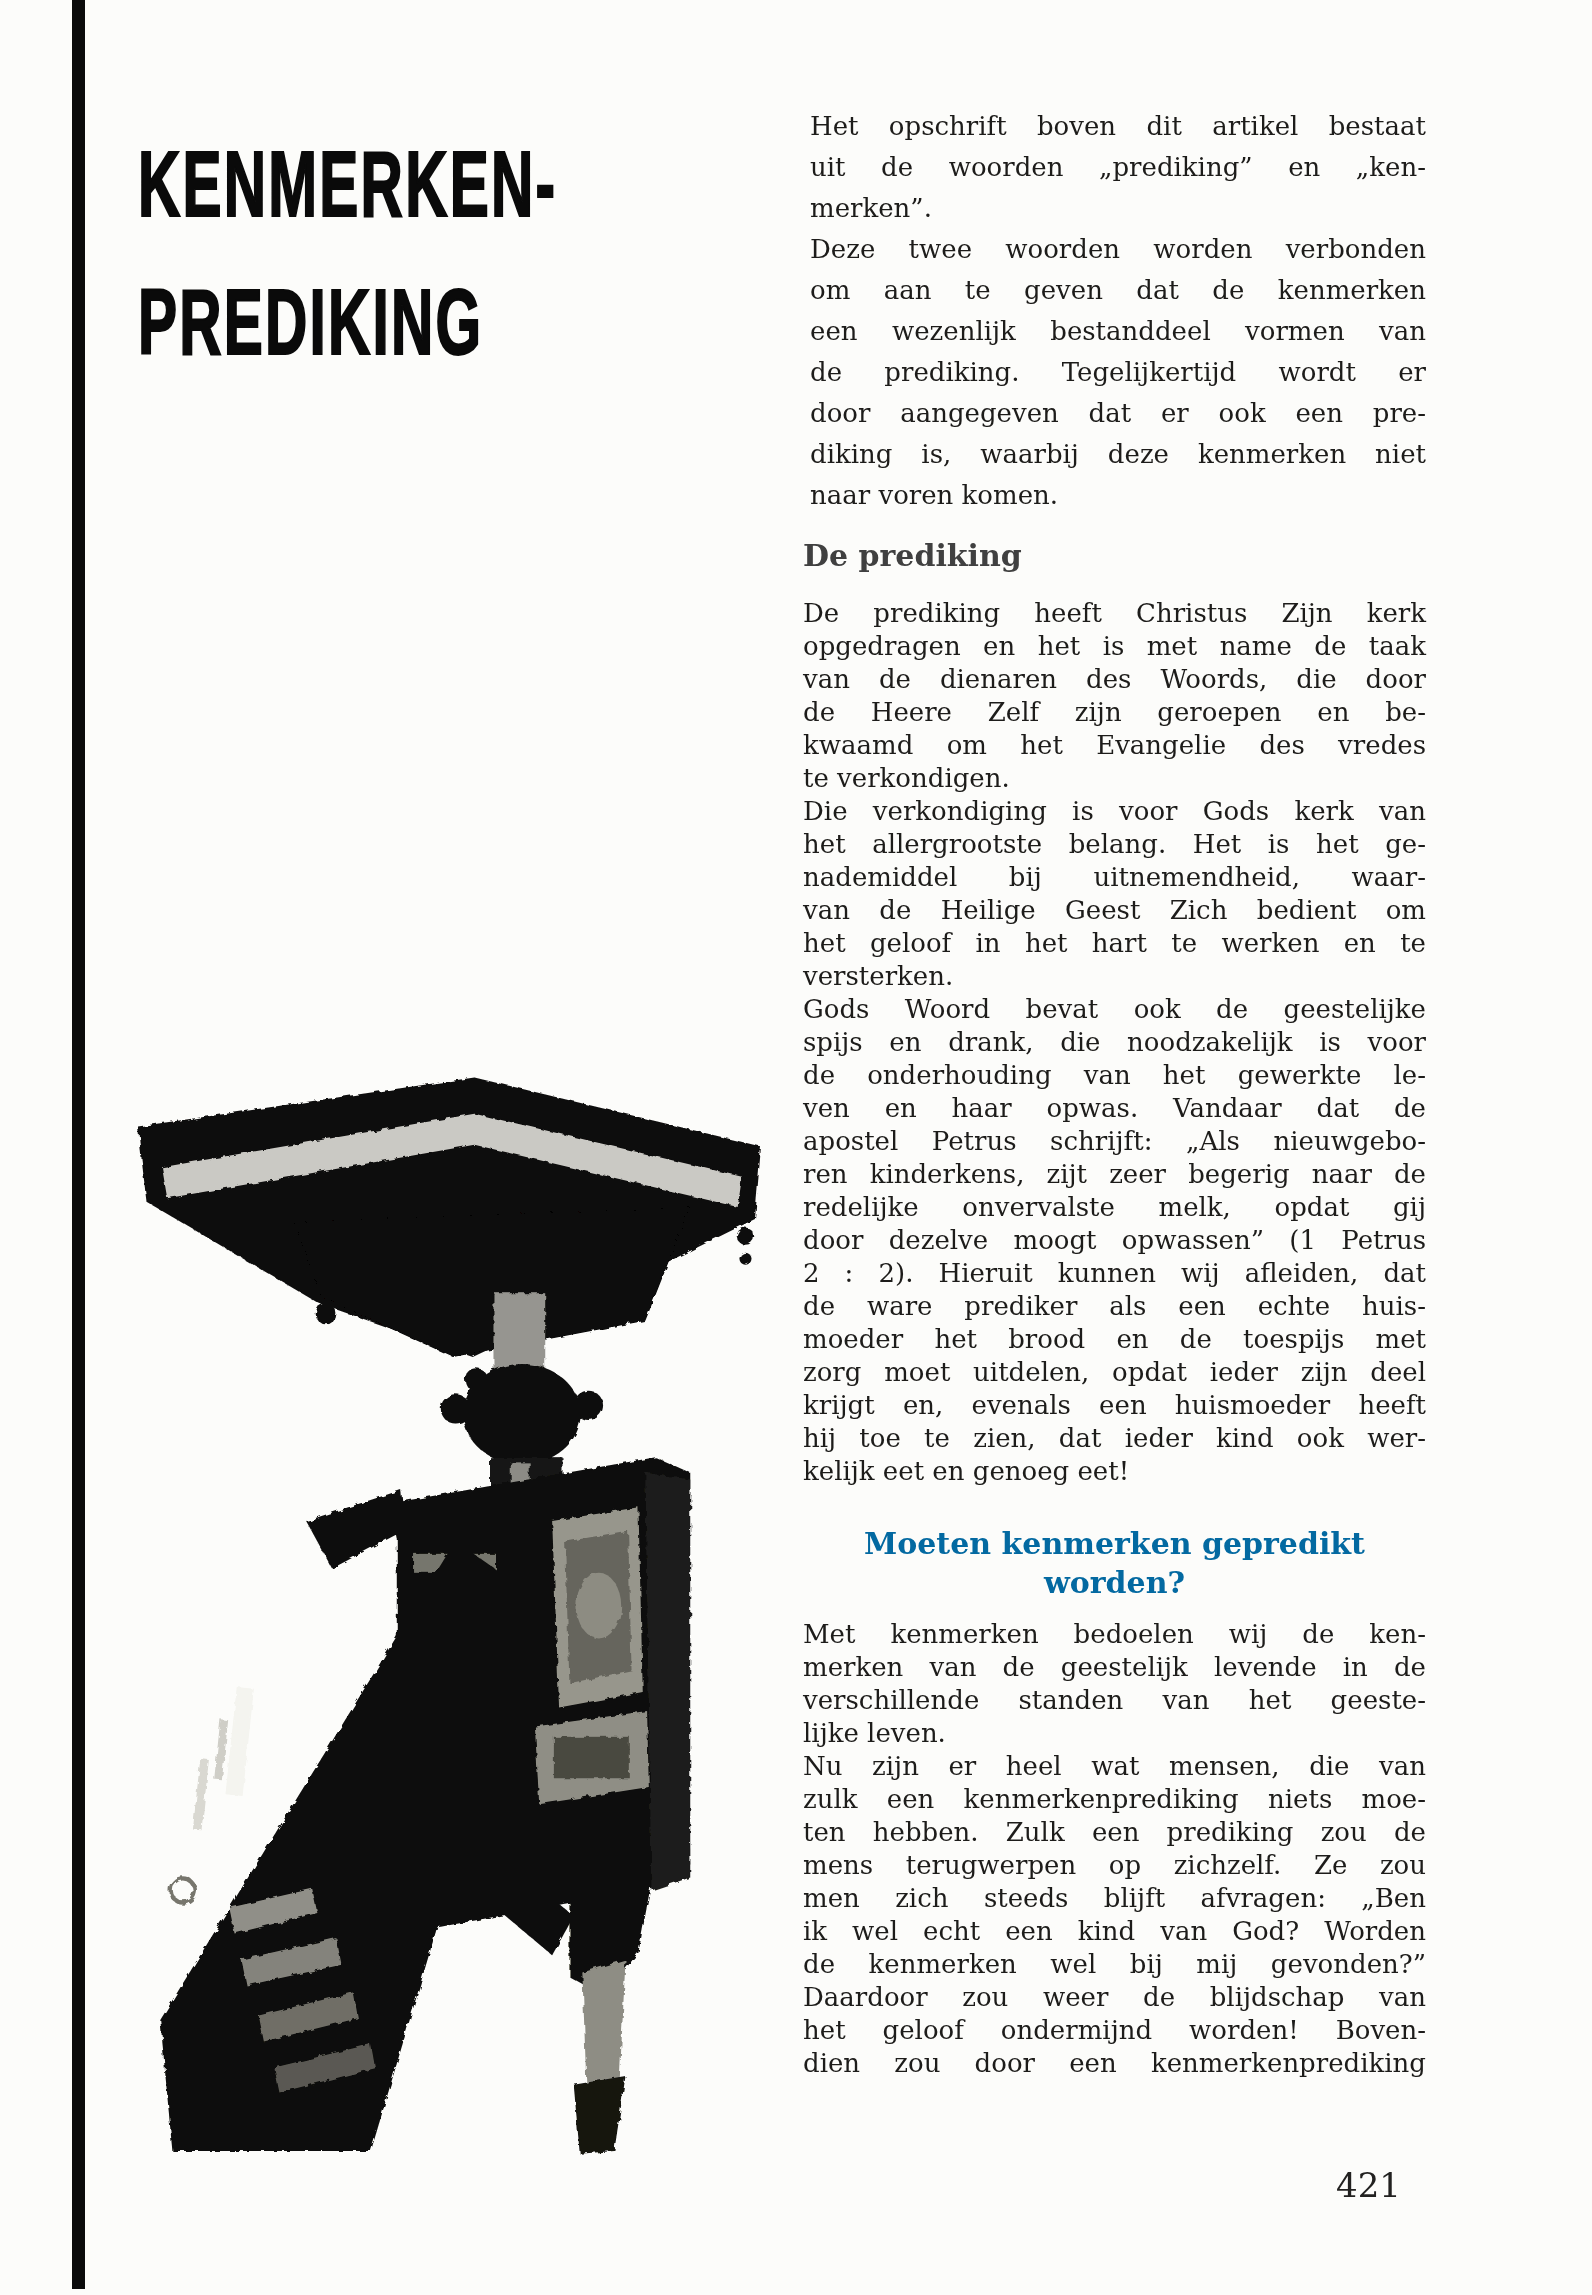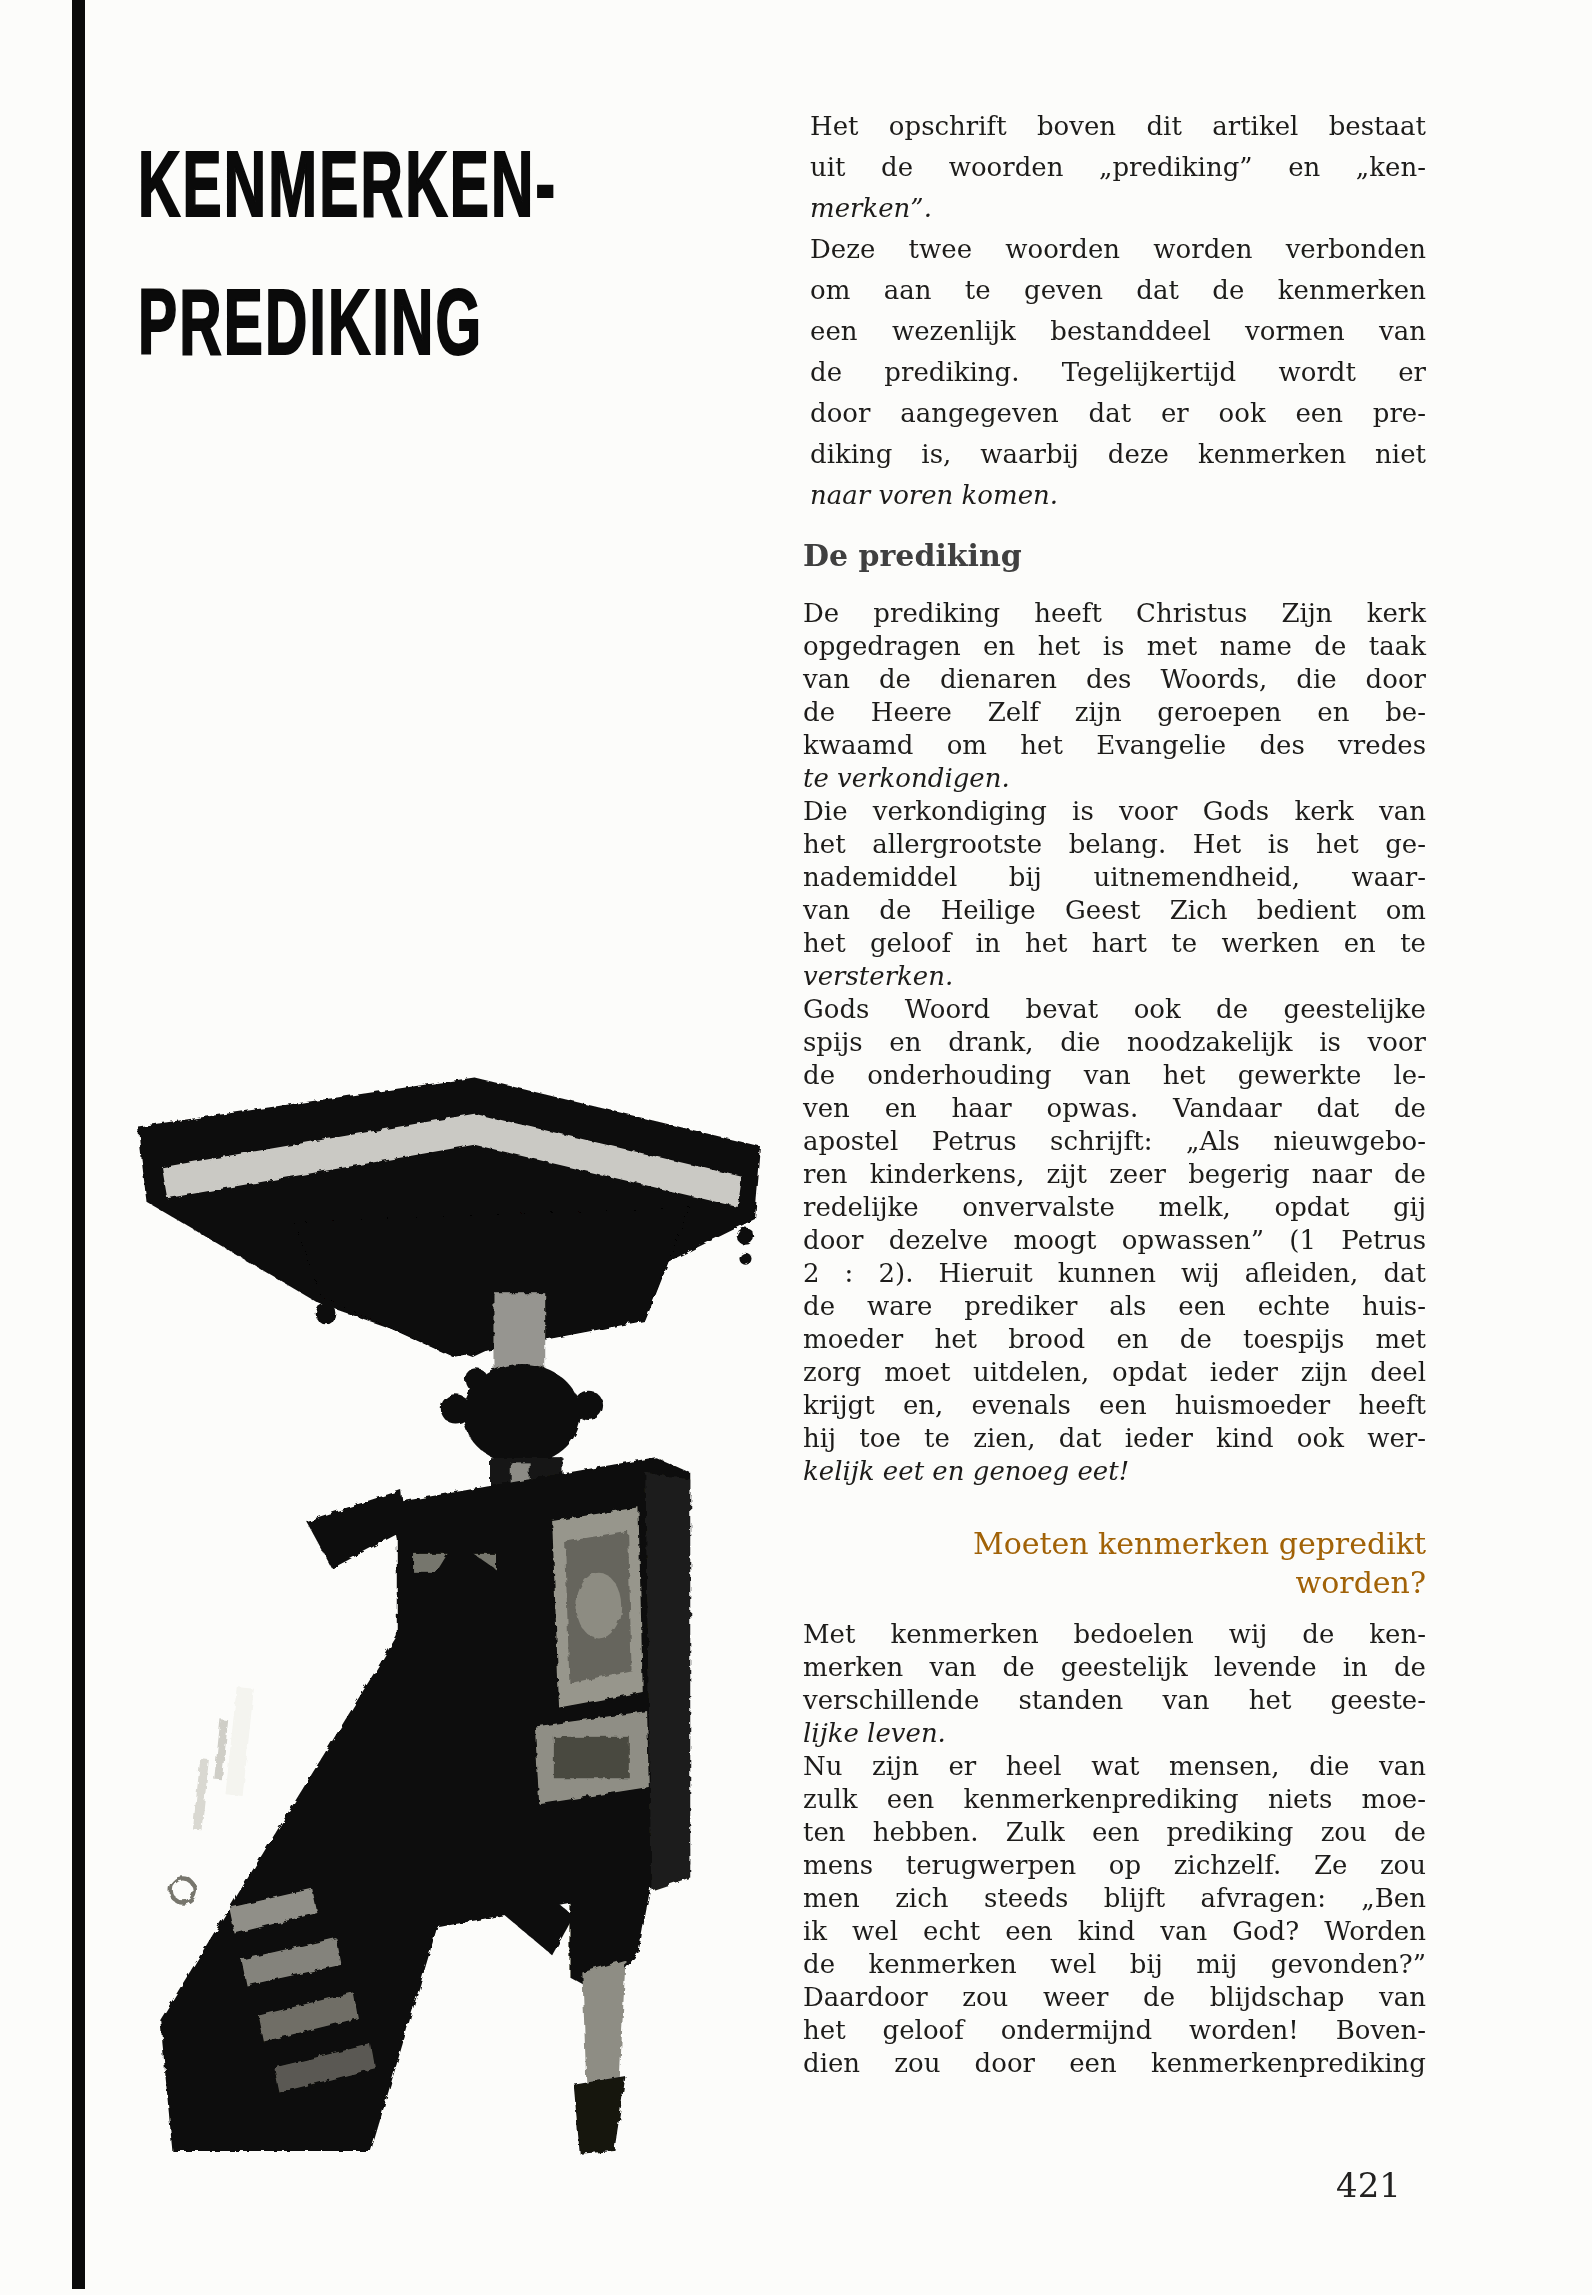--- a/index.html
+++ b/index.html
@@ -40,34 +40,34 @@
   .title .t2 { margin-top: 45px; }
 
   
   .col { position: absolute; left: 803px; top: 0; width: 623px; }
   .block .tl {
     font-size: 26px;
     line-height: 33px;
     white-space: normal;
   }
   .just .tl { text-align: justify; text-align-last: justify; }
-  .just .tl.end { text-align-last: left; font-style: italic; }
+  .just .tl.end { text-align-last: left; }
   .intro { position: absolute; top: 106px; left: 7px; right: 0; }
   .intro .tl { line-height: 41px; }
   .b1 { position: absolute; top: 597px; left: 0; right: 0; }
   .b2 { position: absolute; top: 1618px; left: 0; right: 0; }
 
   .h-de {
     position: absolute; top: 538px; left: 0; right: 0; margin: 0;
     font-size: 30px; font-weight: bold; line-height: 35px; color: #404040;
   }
   .h-moeten { position: absolute; top: 1524px; left: 0; right: 0; margin: 0; }
   .h-moeten .tl {
-    font-size: 30px; font-weight: normal; line-height: 39px;
-    text-align: right; color: #a16207;
+    font-size: 30px; font-weight: bold; line-height: 39px;
+    text-align: center; color: #0369a1;
   }
 
   .pageno {
     position: absolute; left: 1336px; top: 2169px;
     font-size: 34px; line-height: 33px; color: #222120;
   }
 
   
   .photo { position: absolute; left: 86px; top: 1036px; width: 682px; height: 1122px; }
 </style>

